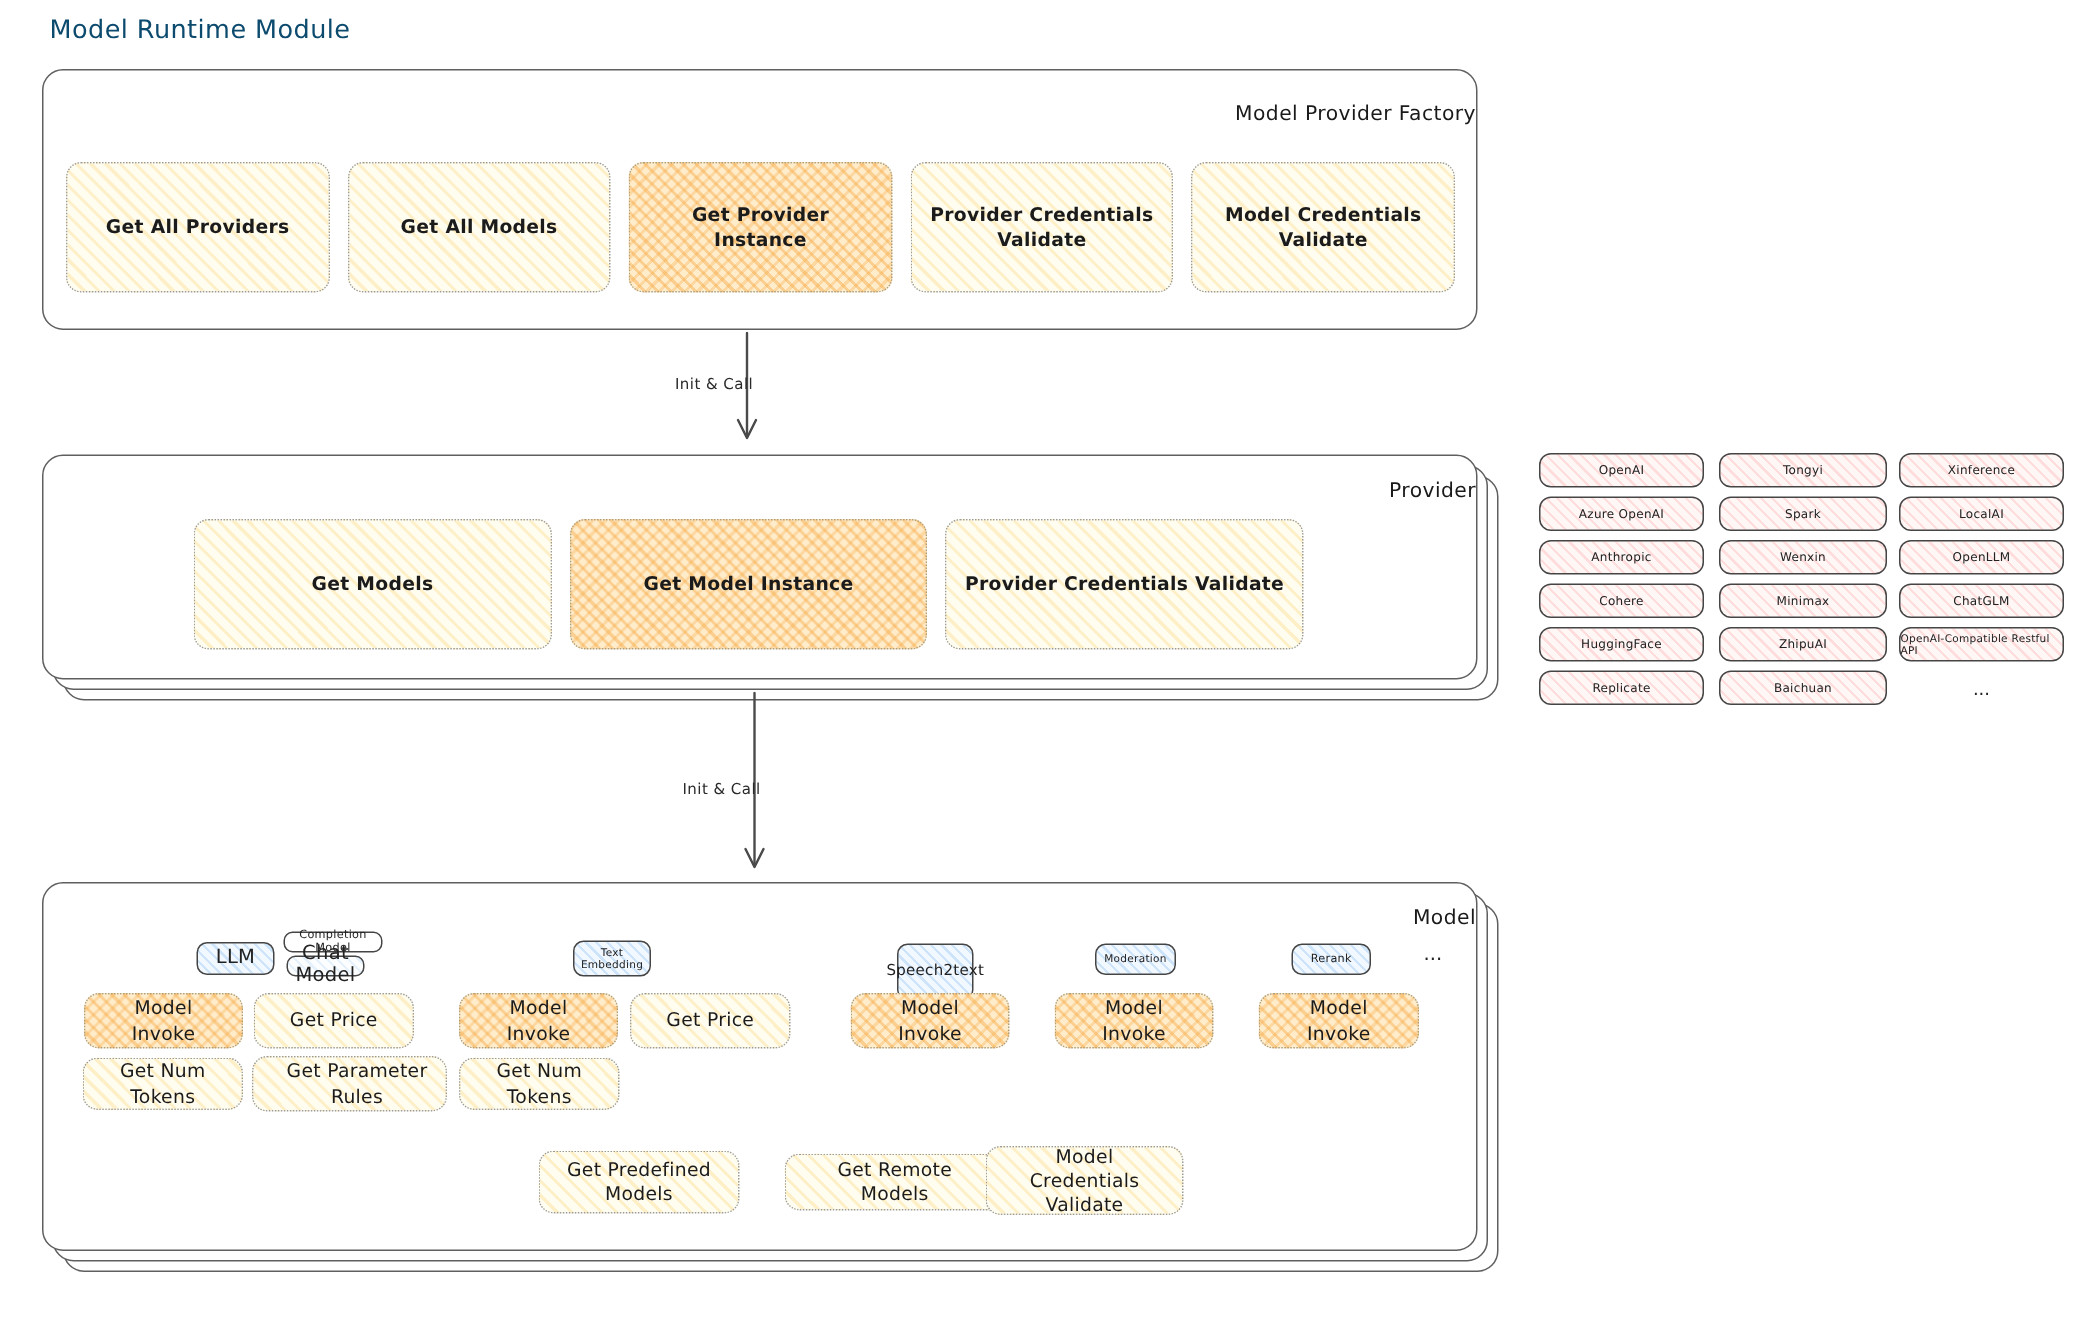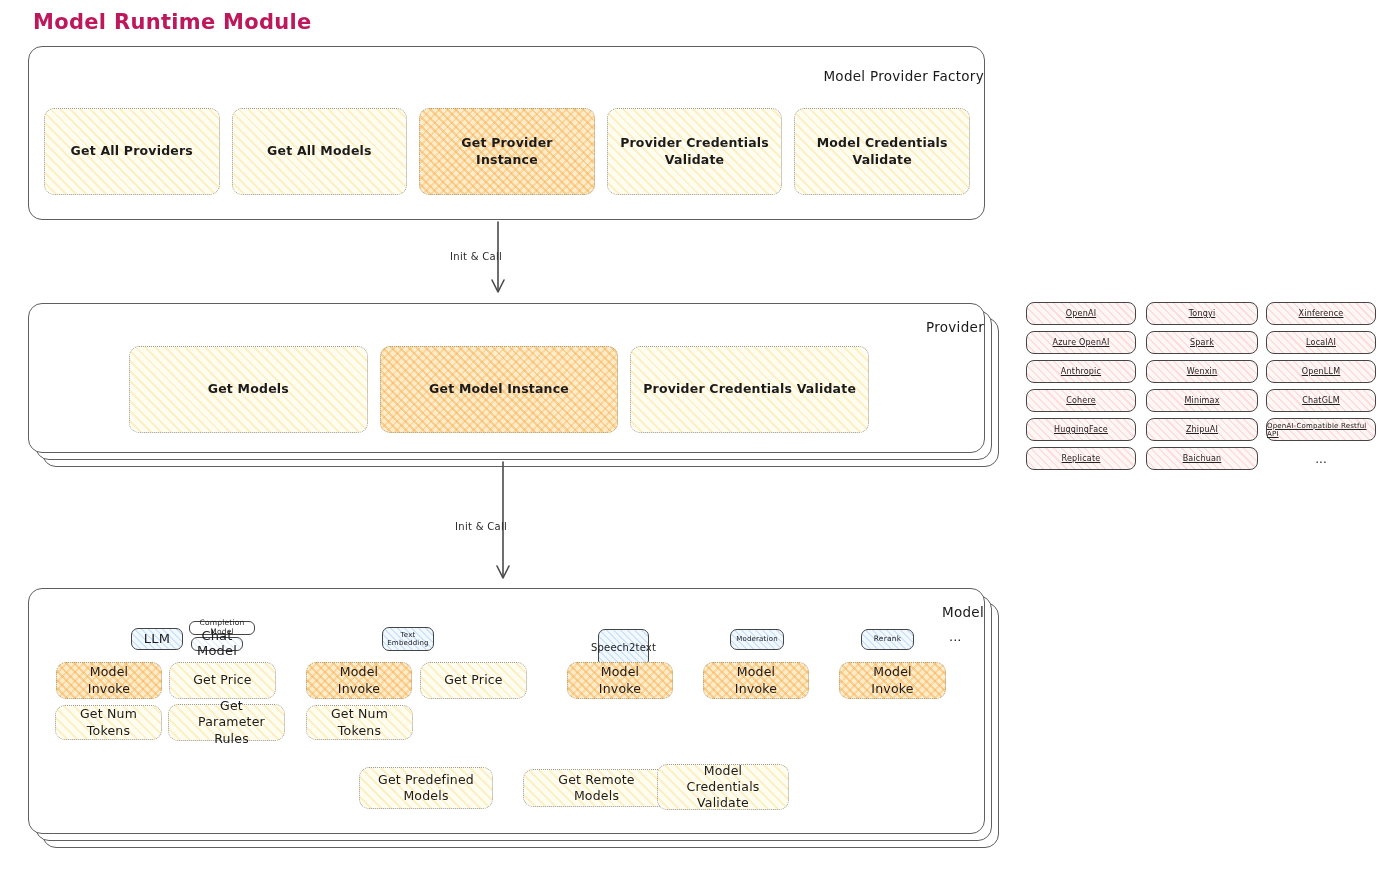--- a/index.html
+++ b/index.html
@@ -4,21 +4,21 @@
 <style>
   html,body{margin:0;padding:0;background:#ffffff;}
   body{
     width:1393px;height:880px;position:relative;overflow:hidden;
     font-family:"DejaVu Sans",sans-serif;color:#1e1e1e;
   }
   .canvas{position:absolute;inset:0;}
 
   .main-title{
     position:absolute;left:33px;top:10px;
-    font-size:21px;font-weight:700;letter-spacing:.3px;color:#be185d;
+    font-size:17px;font-weight:400;letter-spacing:.3px;color:#0c4a6e;
   }
 
   
   .bigbox,.boxmain,.echo{
     border:1.5px solid #5f5f5f;border-radius:14px;background:#fff;box-sizing:border-box;
   }
   .bigbox{position:absolute;}
   .stack{position:absolute;}
   .echo{position:absolute;width:100%;height:100%;}
   .echo.e2{left:14px;top:14px;}
@@ -59,21 +59,20 @@
   
   .chip-col{position:absolute;display:flex;flex-direction:column;gap:6px;}
   .chip{
     box-sizing:border-box;height:23px;
     display:flex;align-items:center;justify-content:center;
     font-size:8px;letter-spacing:.2px;color:#222;
     border:1.3px solid #454545;border-radius:8px;
     background:
       repeating-linear-gradient(45deg,rgba(255,150,150,.26) 0 1.5px,rgba(0,0,0,0) 1.5px 5.5px),
       #fff6f6;
-    text-decoration: underline;
   }
   .chip.small{font-size:7px;}
   .chips-more{height:23px;display:flex;align-items:center;justify-content:center;
     font-size:12px;color:#222;border:none;background:none;}
 
   
   .tag{
     position:absolute;box-sizing:border-box;
     display:flex;align-items:center;justify-content:center;text-align:center;
     border:1.3px solid #454545;border-radius:7px;
@@ -173,21 +172,21 @@
       <div class="tag faint" style="left:162px;top:48px;width:52px;height:14px;font-size:13px;">Chat Model</div>
       <div class="tag" style="left:353px;top:38px;width:52px;height:24px;font-size:7px;padding:0 8px;">Text Embedding</div>
       <div class="tag" style="left:569px;top:40px;width:51px;height:38px;font-size:10px;">Speech2text</div>
       <div class="tag" style="left:701px;top:40px;width:54px;height:21px;font-size:7px;">Moderation</div>
       <div class="tag" style="left:832px;top:40px;width:53px;height:21px;font-size:7.5px;">Rerank</div>
       <div class="more-dots" style="left:920px;top:40px;">...</div>
 
       <div class="ybtn hl abs" style="left:27px;top:73px;width:106px;height:37px;">Model Invoke</div>
       <div class="ybtn abs" style="left:140px;top:73px;width:107px;height:37px;">Get Price</div>
       <div class="ybtn abs" style="left:26px;top:116px;width:107px;height:35px;">Get Num Tokens</div>
-      <div class="ybtn abs" style="left:139px;top:115px;width:117px;height:37px;padding-left:20px;">Get Parameter Rules</div>
+      <div class="ybtn abs" style="left:139px;top:115px;width:130px;height:37px;padding-left:20px;">Get Parameter Rules</div>
 
       <div class="ybtn hl abs" style="left:277px;top:73px;width:106px;height:37px;">Model Invoke</div>
       <div class="ybtn abs" style="left:391px;top:73px;width:107px;height:37px;">Get Price</div>
       <div class="ybtn abs" style="left:277px;top:116px;width:107px;height:35px;">Get Num Tokens</div>
 
       <div class="ybtn hl abs" style="left:538px;top:73px;width:106px;height:37px;">Model Invoke</div>
       <div class="ybtn hl abs" style="left:674px;top:73px;width:106px;height:37px;">Model Invoke</div>
       <div class="ybtn hl abs" style="left:810px;top:73px;width:107px;height:37px;">Model Invoke</div>
 
       <div class="ybtn abs" style="left:330px;top:178px;width:134px;height:42px;">Get Predefined Models</div>

